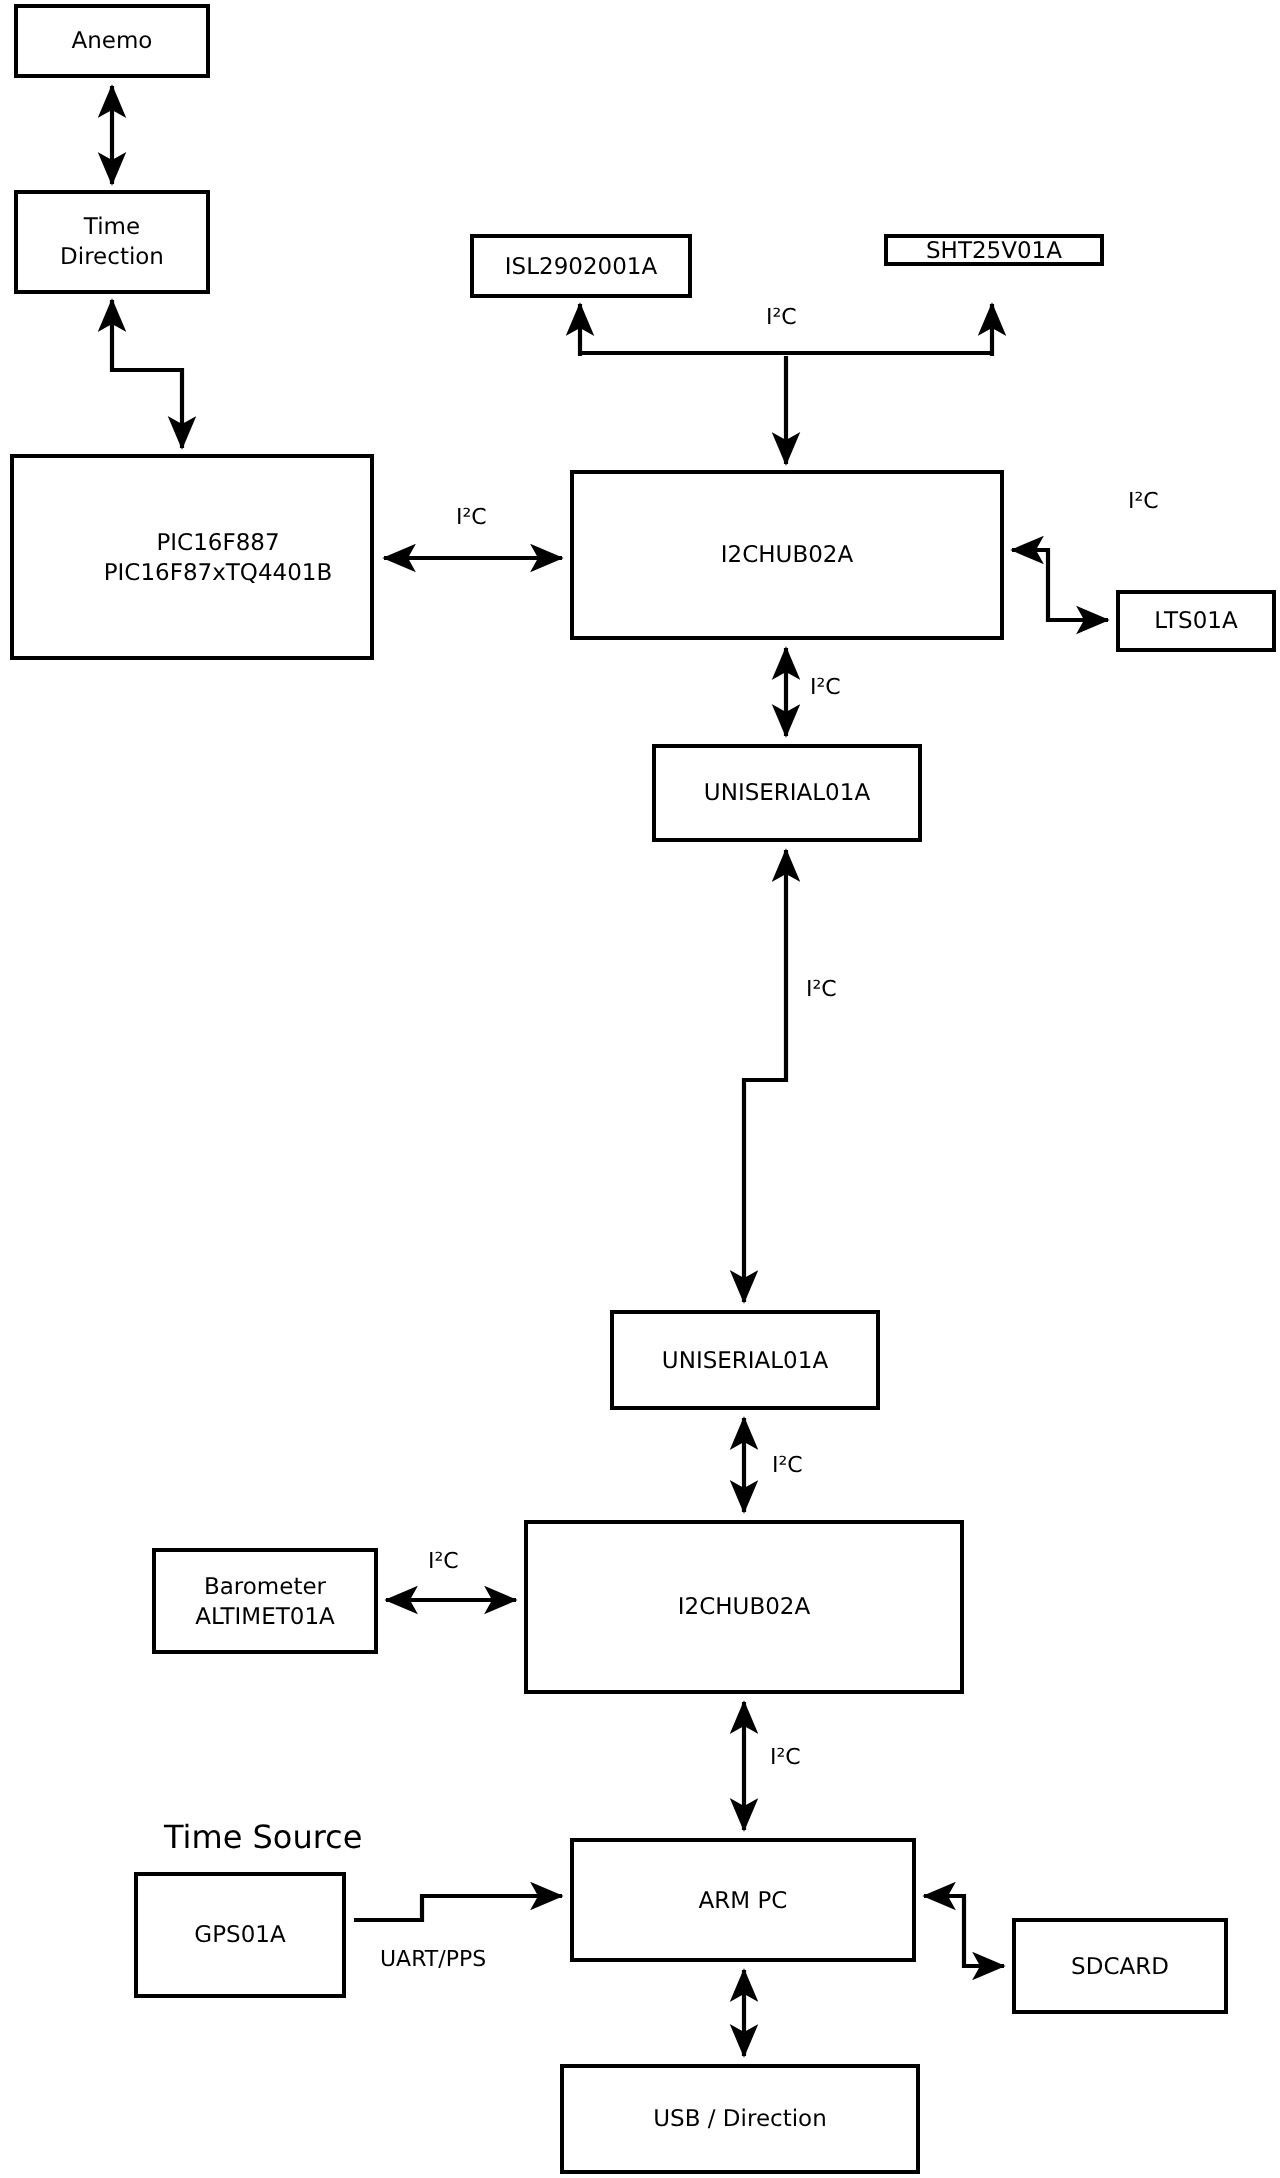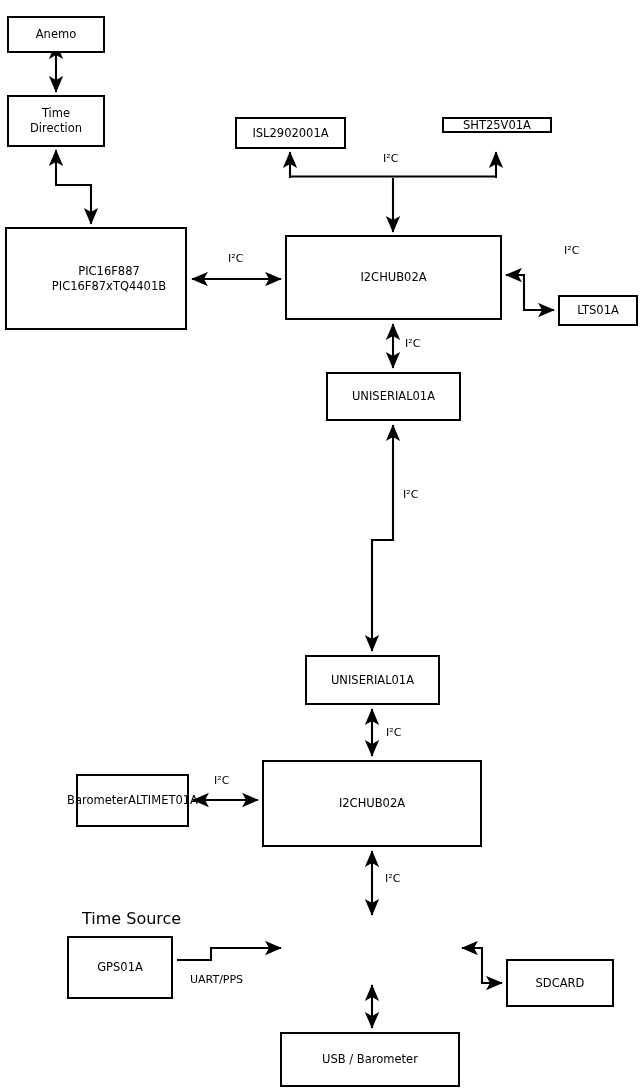--- a/index.html
+++ b/index.html
@@ -57,21 +57,21 @@
       <line x1="372" y1="851" x2="372" y2="915" marker-start="url(#ah-start)" marker-end="url(#ah)"></line>
 
       <path d="M177,960 L211,960 L211,948 L281,948" marker-end="url(#ah)"></path>
 
       <path d="M462,948 L482,948 L482,983 L502,983" marker-start="url(#ah-start)" marker-end="url(#ah)"></path>
 
       <line x1="372" y1="985" x2="372" y2="1028" marker-start="url(#ah-start)" marker-end="url(#ah)"></line>
     </g>
   </svg>
 
-  <div class="node" style="left:7px;top:16px;width:98px;height:37px;">
+  <div class="node" style="left:7px;top:2px;width:98px;height:37px;">
     <span>Anemo</span>
   </div>
 
   <div class="node" style="left:7px;top:95px;width:98px;height:52px;flex-direction:column;">
     <span>Time</span>
     <span>Direction</span>
   </div>
 
   <div class="node" style="left:5px;top:227px;width:182px;height:103px;flex-direction:column;padding-left:26px;">
     <span>PIC16F887</span>
@@ -99,36 +99,39 @@
   </div>
 
   <div class="node" style="left:305px;top:655px;width:135px;height:50px;">
     <span>UNISERIAL01A</span>
   </div>
 
   <div class="node" style="left:262px;top:760px;width:220px;height:87px;">
     <span>I2CHUB02A</span>
   </div>
 
-  <div class="node" style="left:76px;top:774px;width:113px;height:53px;align-items:center;">
+  <div class="node" style="left:76px;top:774px;width:113px;height:53px;flex-direction:column;align-items:center;">
     <span>Barometer</span>
     <span>ALTIMET01A</span>
   </div>
 
   <div class="node" style="left:67px;top:936px;width:106px;height:63px;">
     <span>GPS01A</span>
   </div>
 
+  <div class="node" style="left:285px;top:919px;width:173px;height:62px;">
+    <span>ARM PC</span>
+  </div>
 
   <div class="node" style="left:506px;top:959px;width:108px;height:48px;">
     <span>SDCARD</span>
   </div>
 
   <div class="node" style="left:280px;top:1032px;width:180px;height:55px;">
-    <span>USB / Barometer</span>
+    <span>USB / Direction</span>
   </div>
 
   <div class="edge-label" style="left:228px;top:253px;">I²C</div>
 
   <div class="edge-label" style="left:383px;top:153px;">I²C</div>
 
   <div class="edge-label" style="left:564px;top:245px;">I²C</div>
 
   <div class="edge-label" style="left:405px;top:338px;">I²C</div>
 

